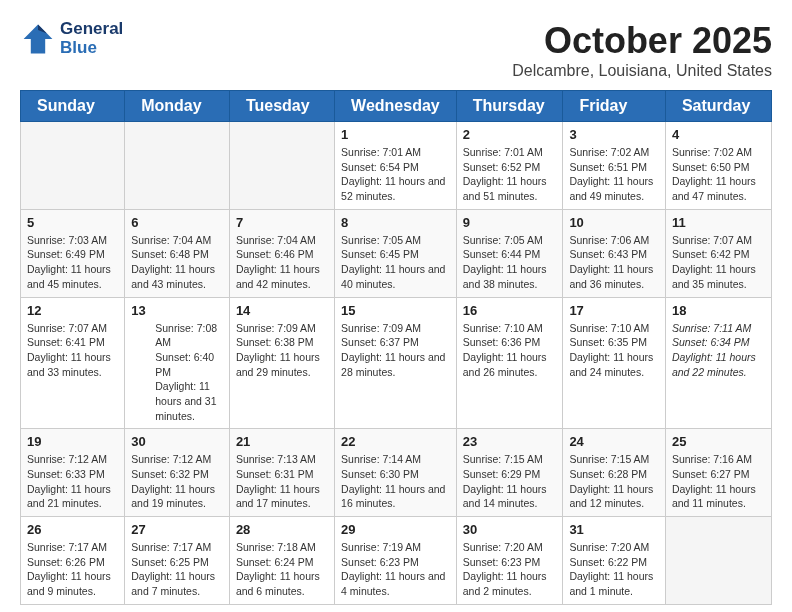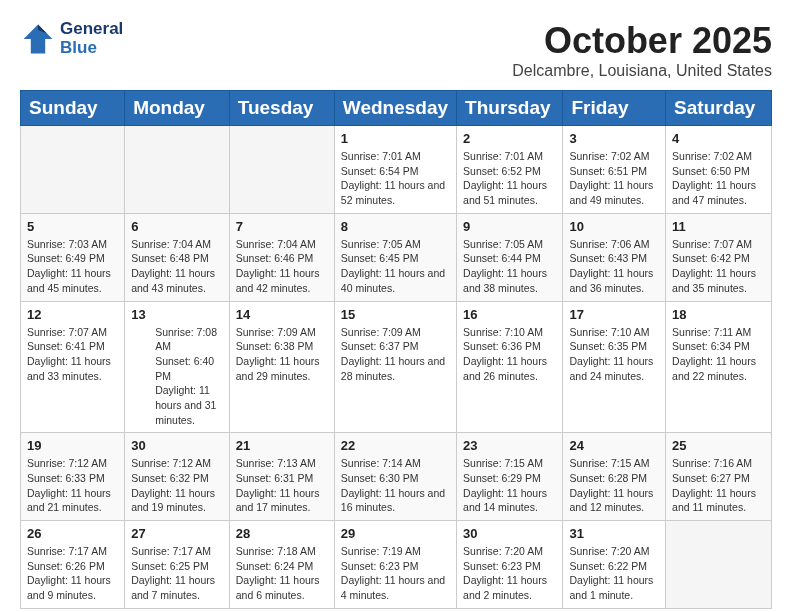--- a/index.html
+++ b/index.html
@@ -32,22 +32,22 @@
     }
     .calendar {
       width: 100%;
       border-collapse: collapse;
       border: 1px solid #ccc;
     }
     .calendar th {
       background-color: #2a6db5;
       color: white;
       text-align: left;
-      padding: 6px 8px;
-      font-size: 19px;
+      padding: 6px 16px;
+      font-size: 16px;
       border: 1px solid #1a5a9a;
     }
     .calendar td {
       vertical-align: top;
       padding: 5px 6px;
       border: 1px solid #ccc;
       width: 107px;
       min-height: 80px;
       font-size: 11px;
       color: #333;
@@ -233,21 +233,21 @@
 Daylight: 11 hours and 26 minutes.</div>
         </td>
         <td>
           <div class="day-number">17</div>
           <div class="day-info" style="white-space: pre-line;">Sunrise: 7:10 AM
 Sunset: 6:35 PM
 Daylight: 11 hours and 24 minutes.</div>
         </td>
         <td>
           <div class="day-number">18</div>
-          <div class="day-info" style="white-space: pre-line;">Sunrise: 7:11 AM
+          <div class="day-info" style="white-space: pre-line; font-style: italic;">Sunrise: 7:11 AM
 Sunset: 6:34 PM
 Daylight: 11 hours and 22 minutes.</div>
         </td>
       </tr>
       <tr>
         <td>
           <div class="day-number">19</div>
           <div class="day-info" style="white-space: pre-line;">Sunrise: 7:12 AM
 Sunset: 6:33 PM
 Daylight: 11 hours and 21 minutes.</div>

